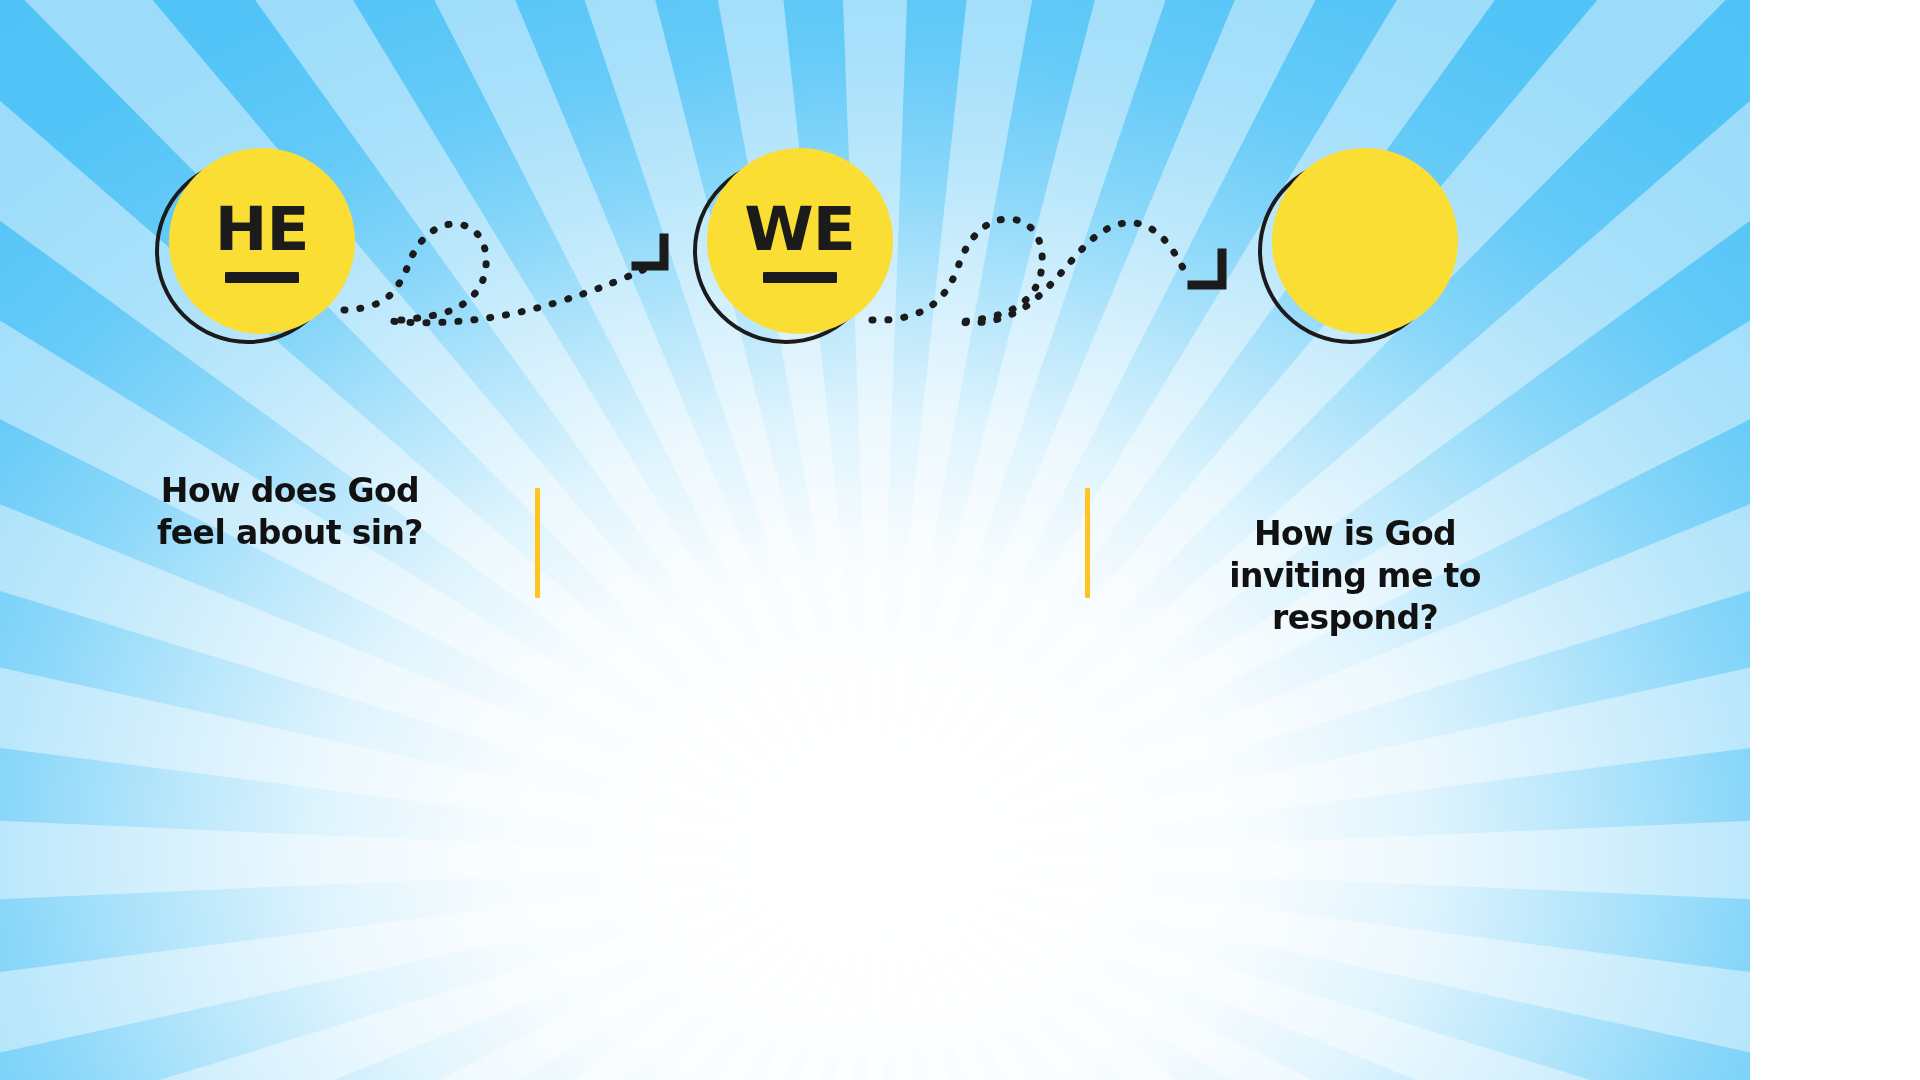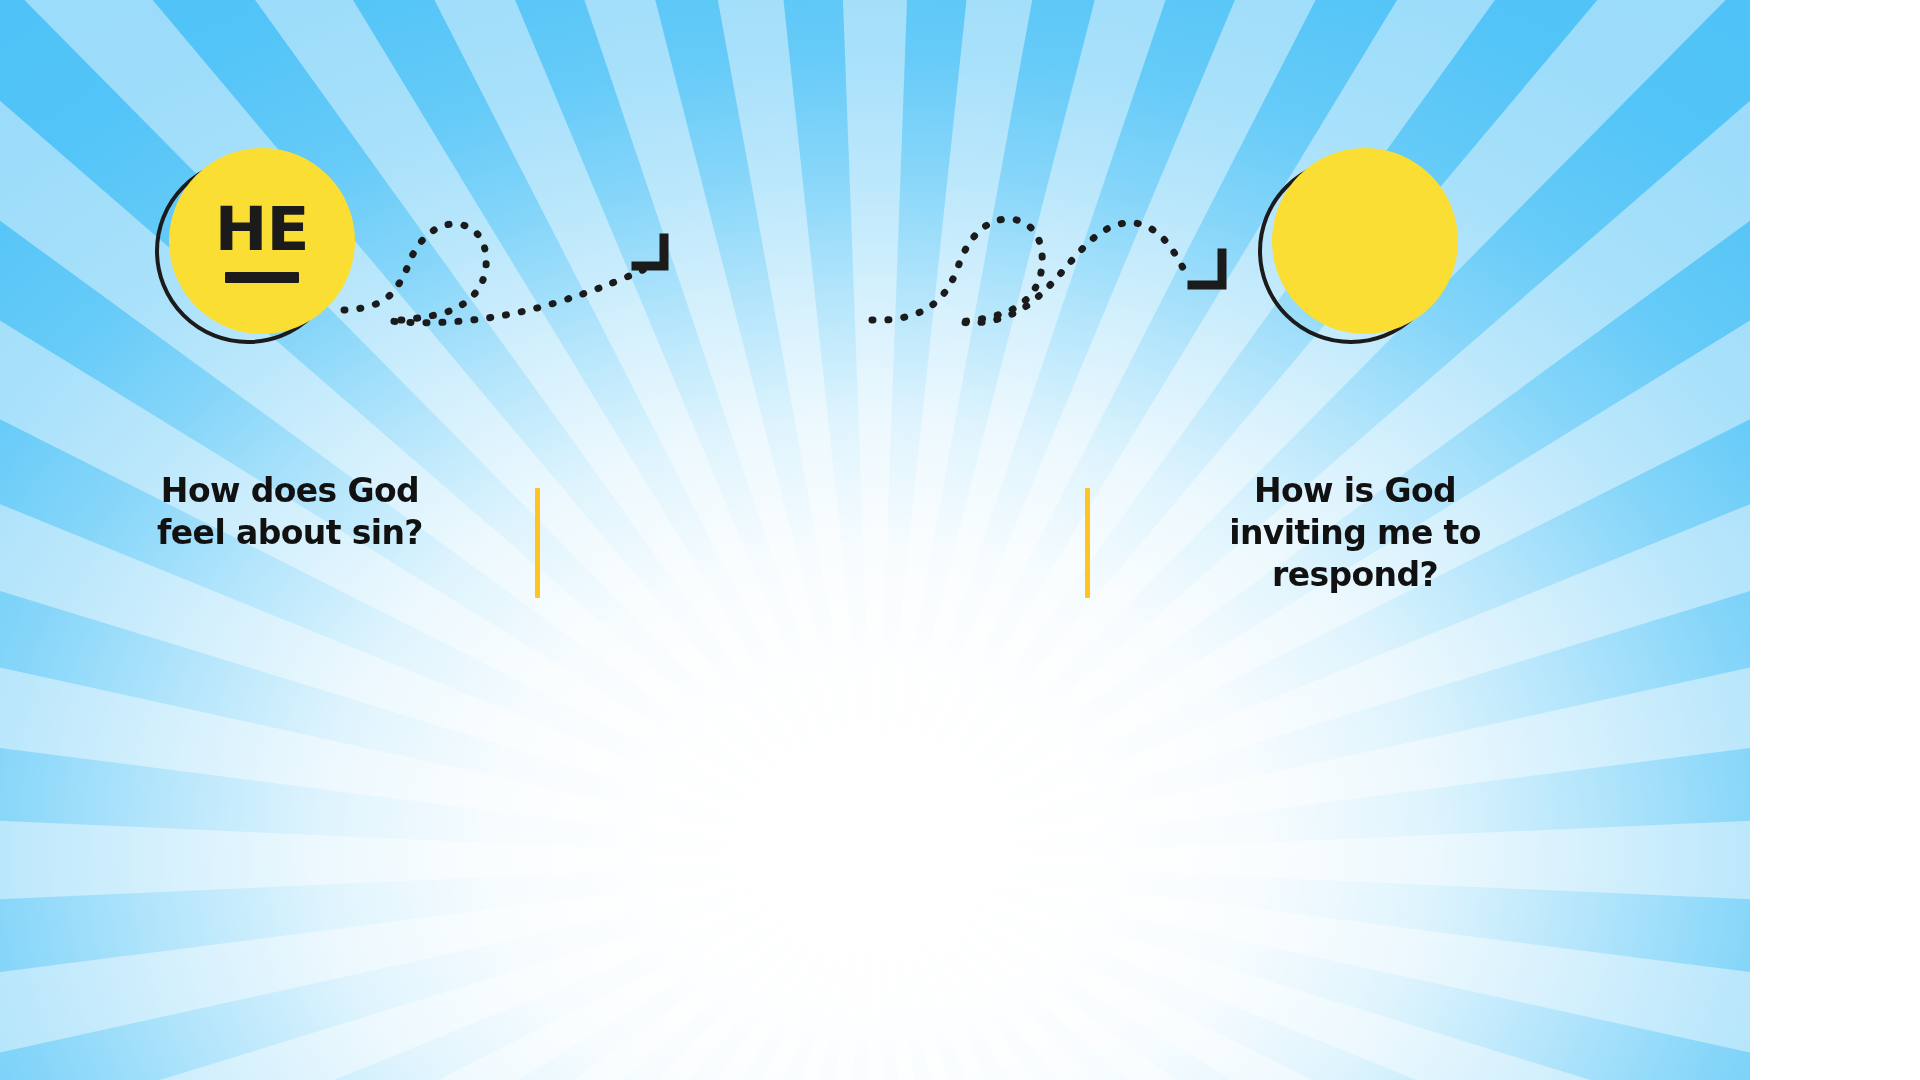--- a/index.html
+++ b/index.html
@@ -161,39 +161,47 @@
 
   <div class="badge" style="left:155px;top:148px;">
     <div class="ring"></div>
     <div class="disc"></div>
     <div class="word">
       <div class="txt">HE</div>
       <div class="bar"></div>
     </div>
   </div>
 
+  <div class="badge" style="left:693px;top:148px;">
+    <div class="ring"></div>
+    <div class="disc"></div>
+    <div class="word">
+      <div class="txt">WE</div>
+      <div class="bar"></div>
+    </div>
+  </div>
 
   <div class="badge" style="left:1258px;top:148px;">
     <div class="ring"></div>
     <div class="disc"></div>
   </div>
 
   <div id="cols">
 
     <div class="col" style="left:60px;width:460px;">
       <div class="q">How does God
 feel about sin?</div>
     </div>
 
     <div class="divider" style="left:535px;"></div>
 
 
     <div class="divider" style="left:1085px;"></div>
 
-    <div class="col" style="left:1120px;width:470px;">
+    <div class="col" style="left:1120px;width:470px;margin-top:43px;">
       <div class="q">How is God
 inviting me to
 respond?</div>
     </div>
 
   </div>
 
 </div>
 
 </body></html>

